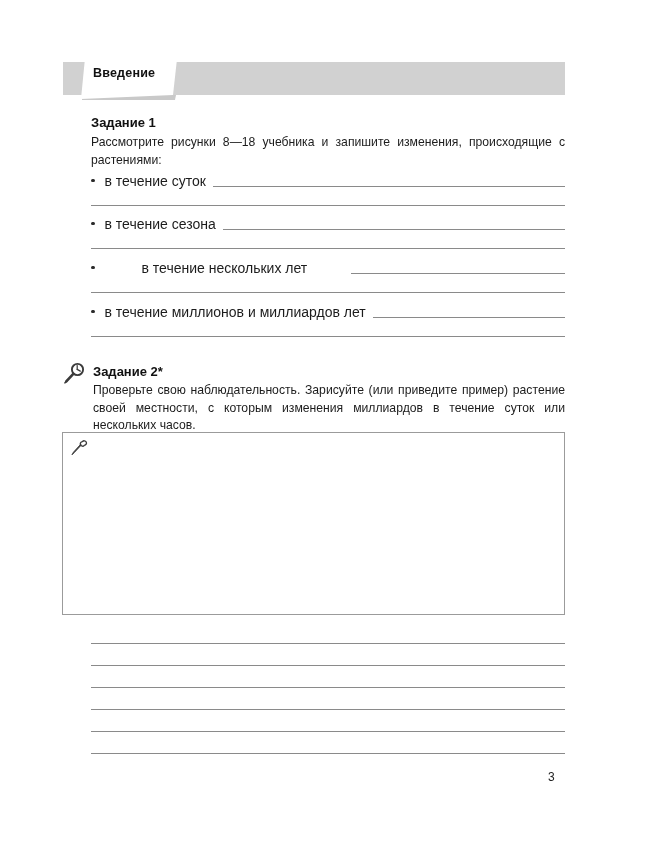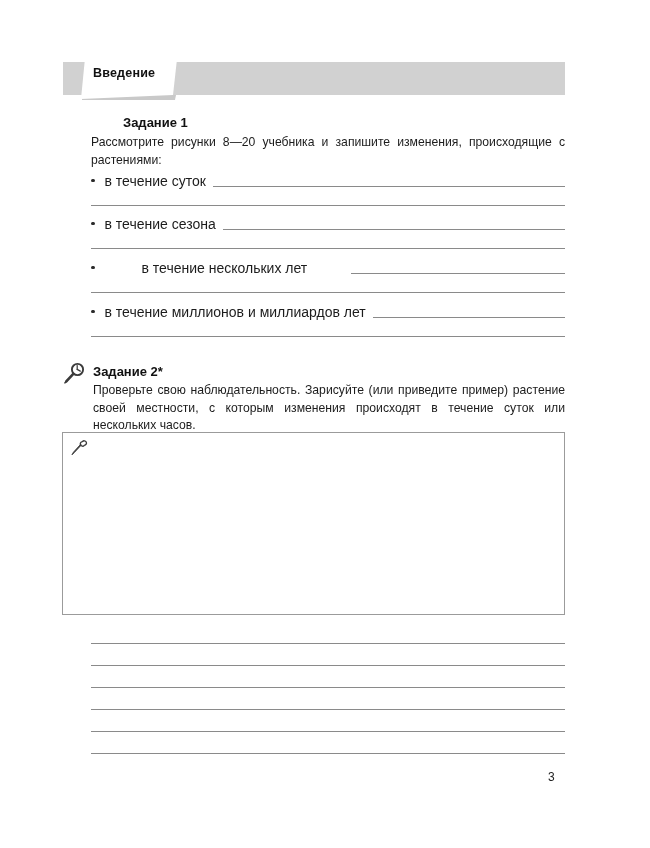--- a/index.html
+++ b/index.html
@@ -186,23 +186,23 @@
 <div class="page">
 
   <div class="header-band">
     <div class="band-gray-left"></div>
     <div class="band-gray-main"></div>
     <div class="band-tab-shadow"></div>
     <div class="band-tab"></div>
     <div class="band-label">Введение</div>
   </div>
 
-  <div class="task-title" style="left:91px; top:113px;margin-left:32px;">Задание 1</div>
-
-  <div class="task-body" style="left:91px; top:132px; width:474px;">Рассмотрите рисунки 8—20 учебника и запишите изменения, происходящие с растениями:</div>
+  <div class="task-title" style="left:91px; top:113px;">Задание 1</div>
+
+  <div class="task-body" style="left:91px; top:132px; width:474px;">Рассмотрите рисунки 8—18 учебника и запишите изменения, происходящие с растениями:</div>
 
   <div class="bullet-row" style="top:170px;">
     <span class="bullet-dot"></span>
     <span class="bullet-text">в течение суток</span>
     <span class="bullet-rule"></span>
   </div>
   <div class="full-rule" style="top:203px;"></div>
 
   <div class="bullet-row" style="top:213px;">
     <span class="bullet-dot"></span>
@@ -228,21 +228,21 @@
   <svg class="magnifier-icon" viewBox="0 0 24 24">
     <circle cx="14.5" cy="8.5" r="5.6" fill="none" stroke="#3b3b3b" stroke-width="1.9"></circle>
     <path d="M14.2 8.4 L14.2 4.6" fill="none" stroke="#3b3b3b" stroke-width="1.2" stroke-linecap="round"></path>
     <path d="M14.2 8.4 L17.3 10.1" fill="none" stroke="#3b3b3b" stroke-width="1.2" stroke-linecap="round"></path>
     <path d="M10.3 12.8 L3.3 20.4" fill="none" stroke="#3b3b3b" stroke-width="2.6" stroke-linecap="round"></path>
     <path d="M4.4 19.2 L2.0 21.8" fill="none" stroke="#3b3b3b" stroke-width="1.6" stroke-linecap="round"></path>
   </svg>
 
   <div class="task-title" style="left:93px; top:362px;">Задание 2*</div>
 
-  <div class="task-body" style="left:93px; top:380px; width:472px;">Проверьте свою наблюдательность. Зарисуйте (или приведите пример) растение своей местности, с которым изменения происходят в течение суток или нескольких часов.</div>
+  <div class="task-body" style="left:93px; top:380px; width:472px;">Проверьте свою наблюдательность. Зарисуйте (или приведите пример) растение своей местности, с которым изменения миллиардов в течение суток или нескольких часов.</div>
 
   <div class="answer-box"></div>
   <svg class="pencil-icon" viewBox="0 0 20 20">
     <path d="M13.8 3.0 a2.5 2.5 0 1 1 2.1 4.0 a2.5 2.5 0 1 1 -2.1 -4.0 Z" fill="none" stroke="#3b3b3b" stroke-width="1.5"></path>
     <path d="M12.6 6.6 L4.6 15.2 L2.2 17.6 L3.9 14.6 L11.9 5.8 Z" fill="#3b3b3b" stroke="#3b3b3b" stroke-width="1"></path>
   </svg>
 
   <div class="bottom-rule" style="top:641px;"></div>
   <div class="bottom-rule" style="top:663px;"></div>
   <div class="bottom-rule" style="top:685px;"></div>

